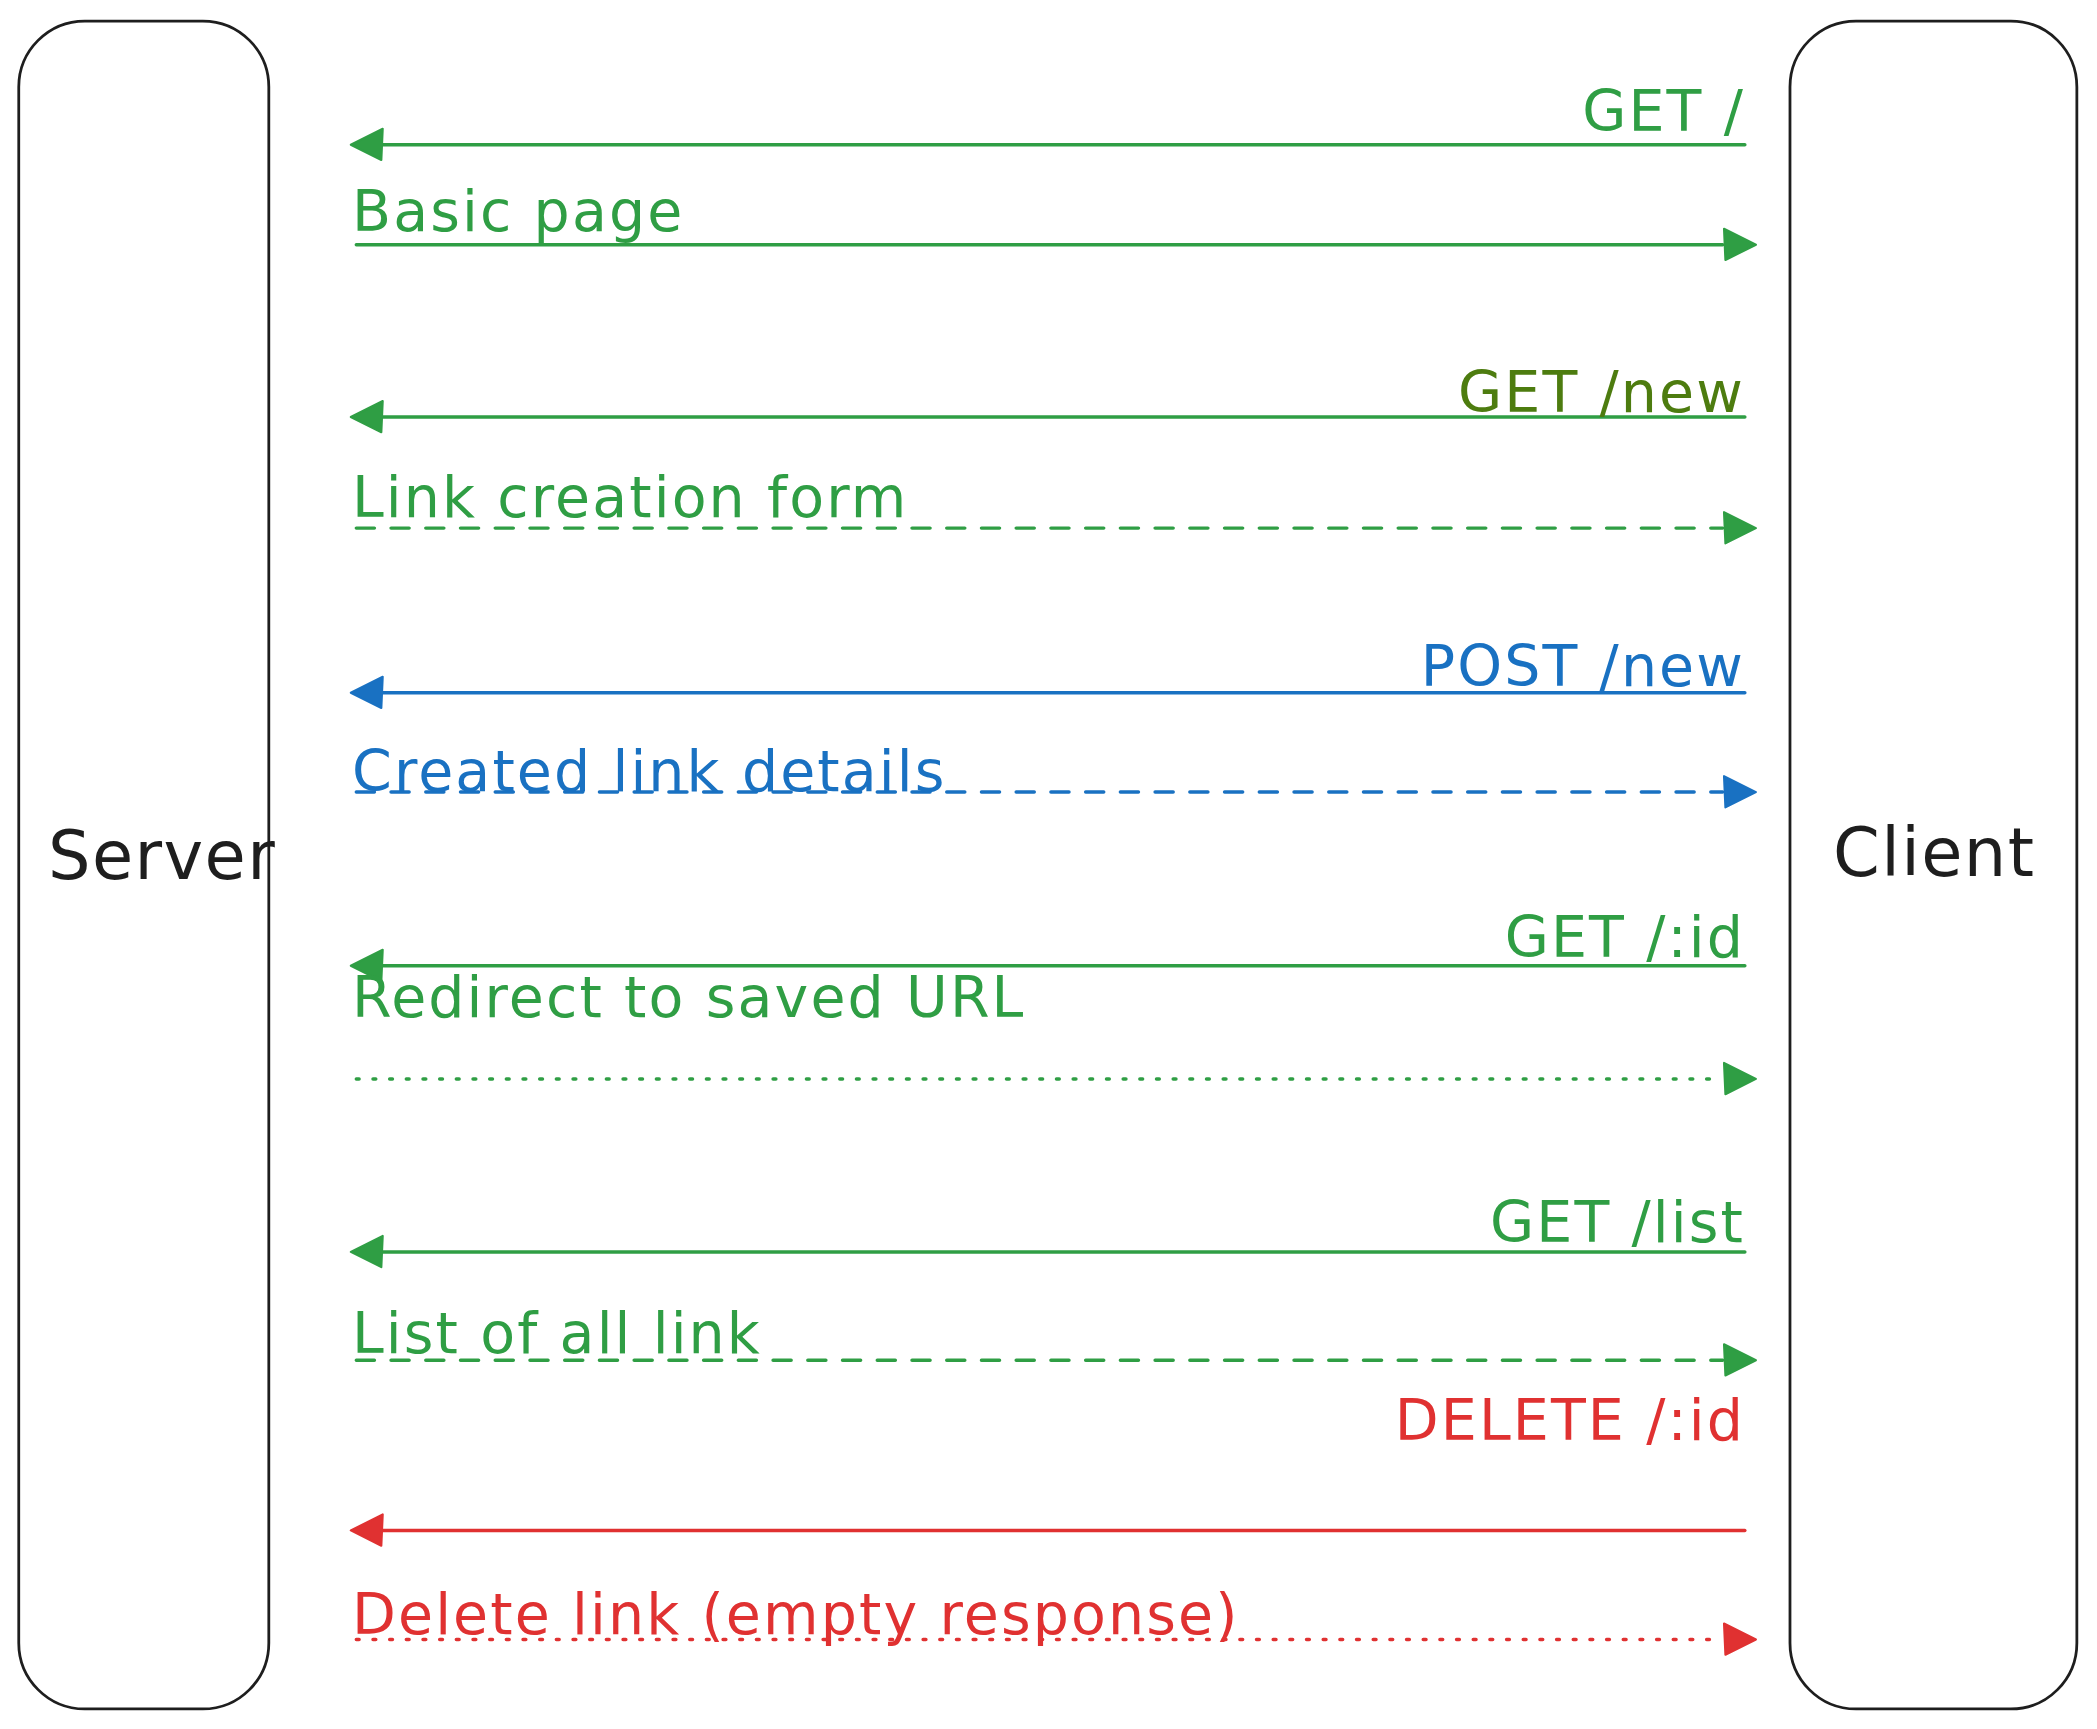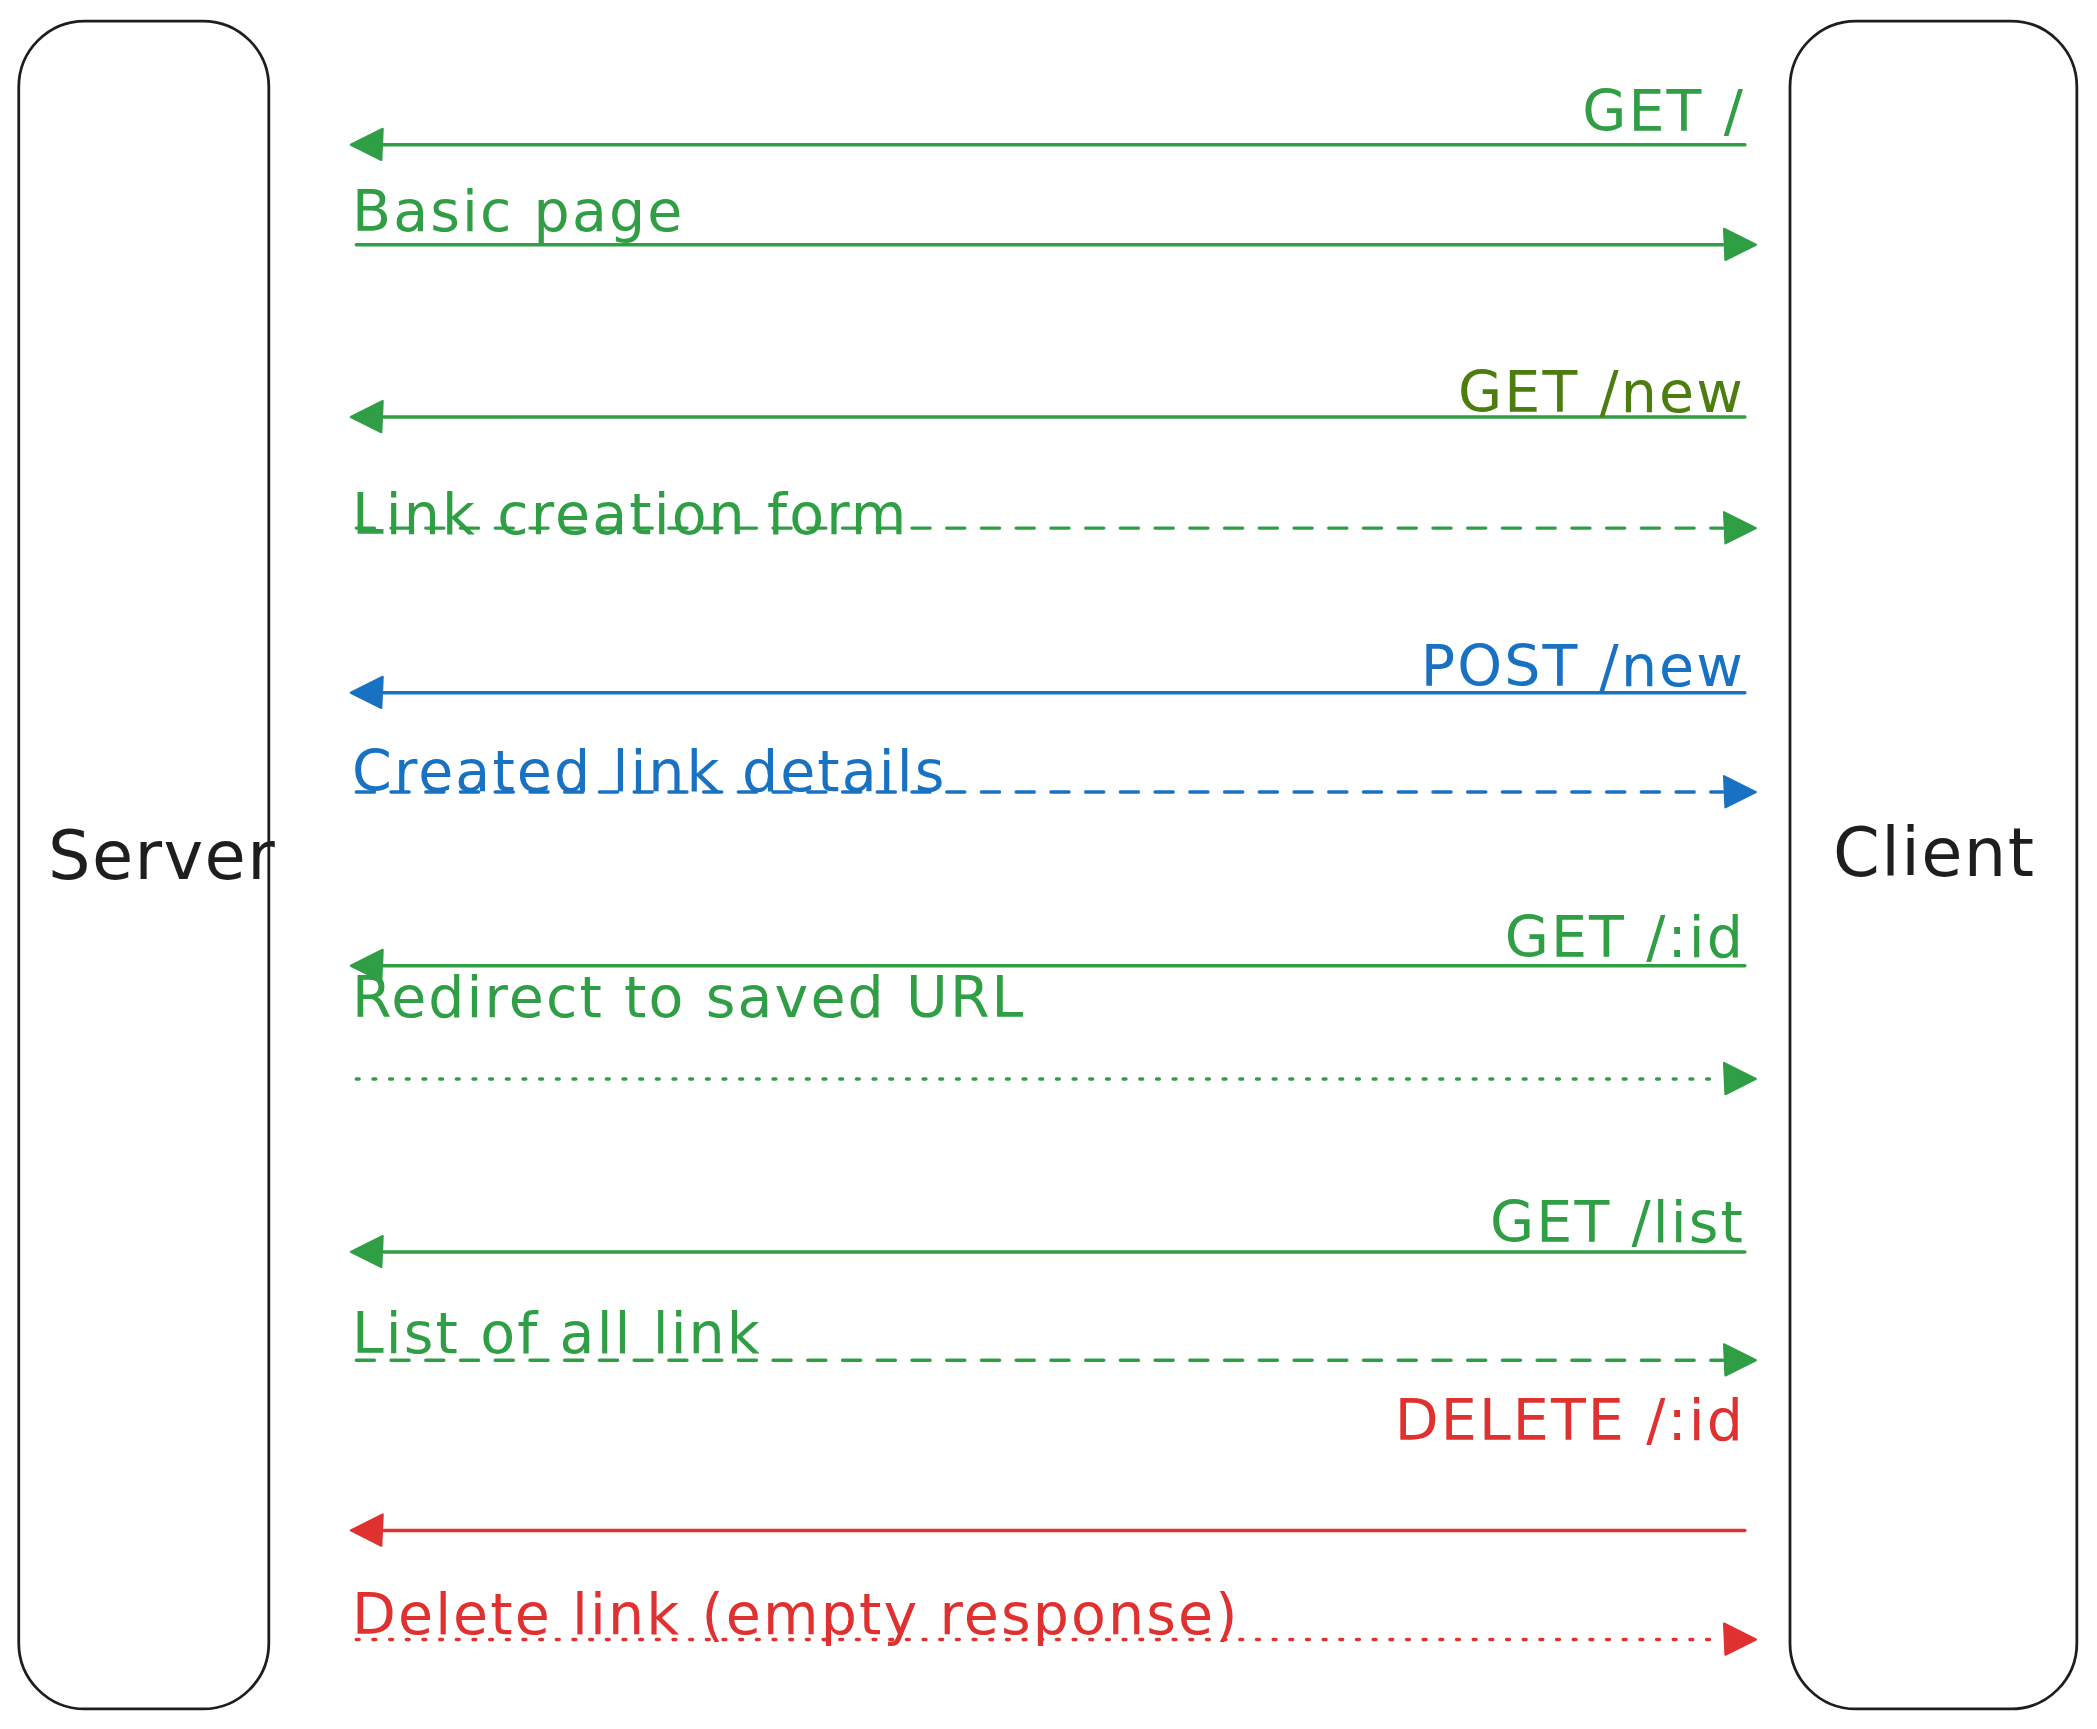--- a/index.html
+++ b/index.html
@@ -58,21 +58,21 @@
     </g>
 </svg>
 
 <div id="server-label" class="lane-label" style="left: 48px; top: 823px; text-align: center;">Server</div>
 <div id="client-label" class="lane-label" style="left: 1833px; top: 820px;">Client</div>
 
 <div id="messages">
     <div class="msg-label right" style="color: rgb(47, 158, 68); top: 83px; right: 352px;">GET /</div>
     <div class="msg-label" style="color: rgb(47, 158, 68); top: 183px; left: 352px;">Basic page</div>
     <div class="msg-label right" style="color: #4d7c0f; top: 364px; right: 352px;">GET /new</div>
-    <div class="msg-label" style="color: rgb(47, 158, 68); top: 486px; left: 352px;">Link creation form</div>
+    <div class="msg-label" style="color: rgb(47, 158, 68); top: 469px; left: 352px;">Link creation form</div>
     <div class="msg-label right" style="color: rgb(25, 113, 194); top: 638px; right: 352px;">POST /new</div>
     <div class="msg-label" style="color: rgb(25, 113, 194); top: 743px; left: 352px;">Created link details</div>
     <div class="msg-label right" style="color: rgb(47, 158, 68); top: 909px; right: 352px;">GET /:id</div>
     <div class="msg-label" style="color: rgb(47, 158, 68); top: 969px; left: 352px;">Redirect to saved URL</div>
     <div class="msg-label right" style="color: rgb(47, 158, 68); top: 1194px; right: 352px;">GET /list</div>
     <div class="msg-label" style="color: rgb(47, 158, 68); top: 1305px; left: 352px;">List of all link</div>
     <div class="msg-label right" style="color: rgb(224, 49, 49); top: 1392px; right: 352px;">DELETE /:id</div>
     <div class="msg-label" style="color: rgb(224, 49, 49); top: 1586px; left: 352px;">Delete link (empty response)</div>
   </div>
 

